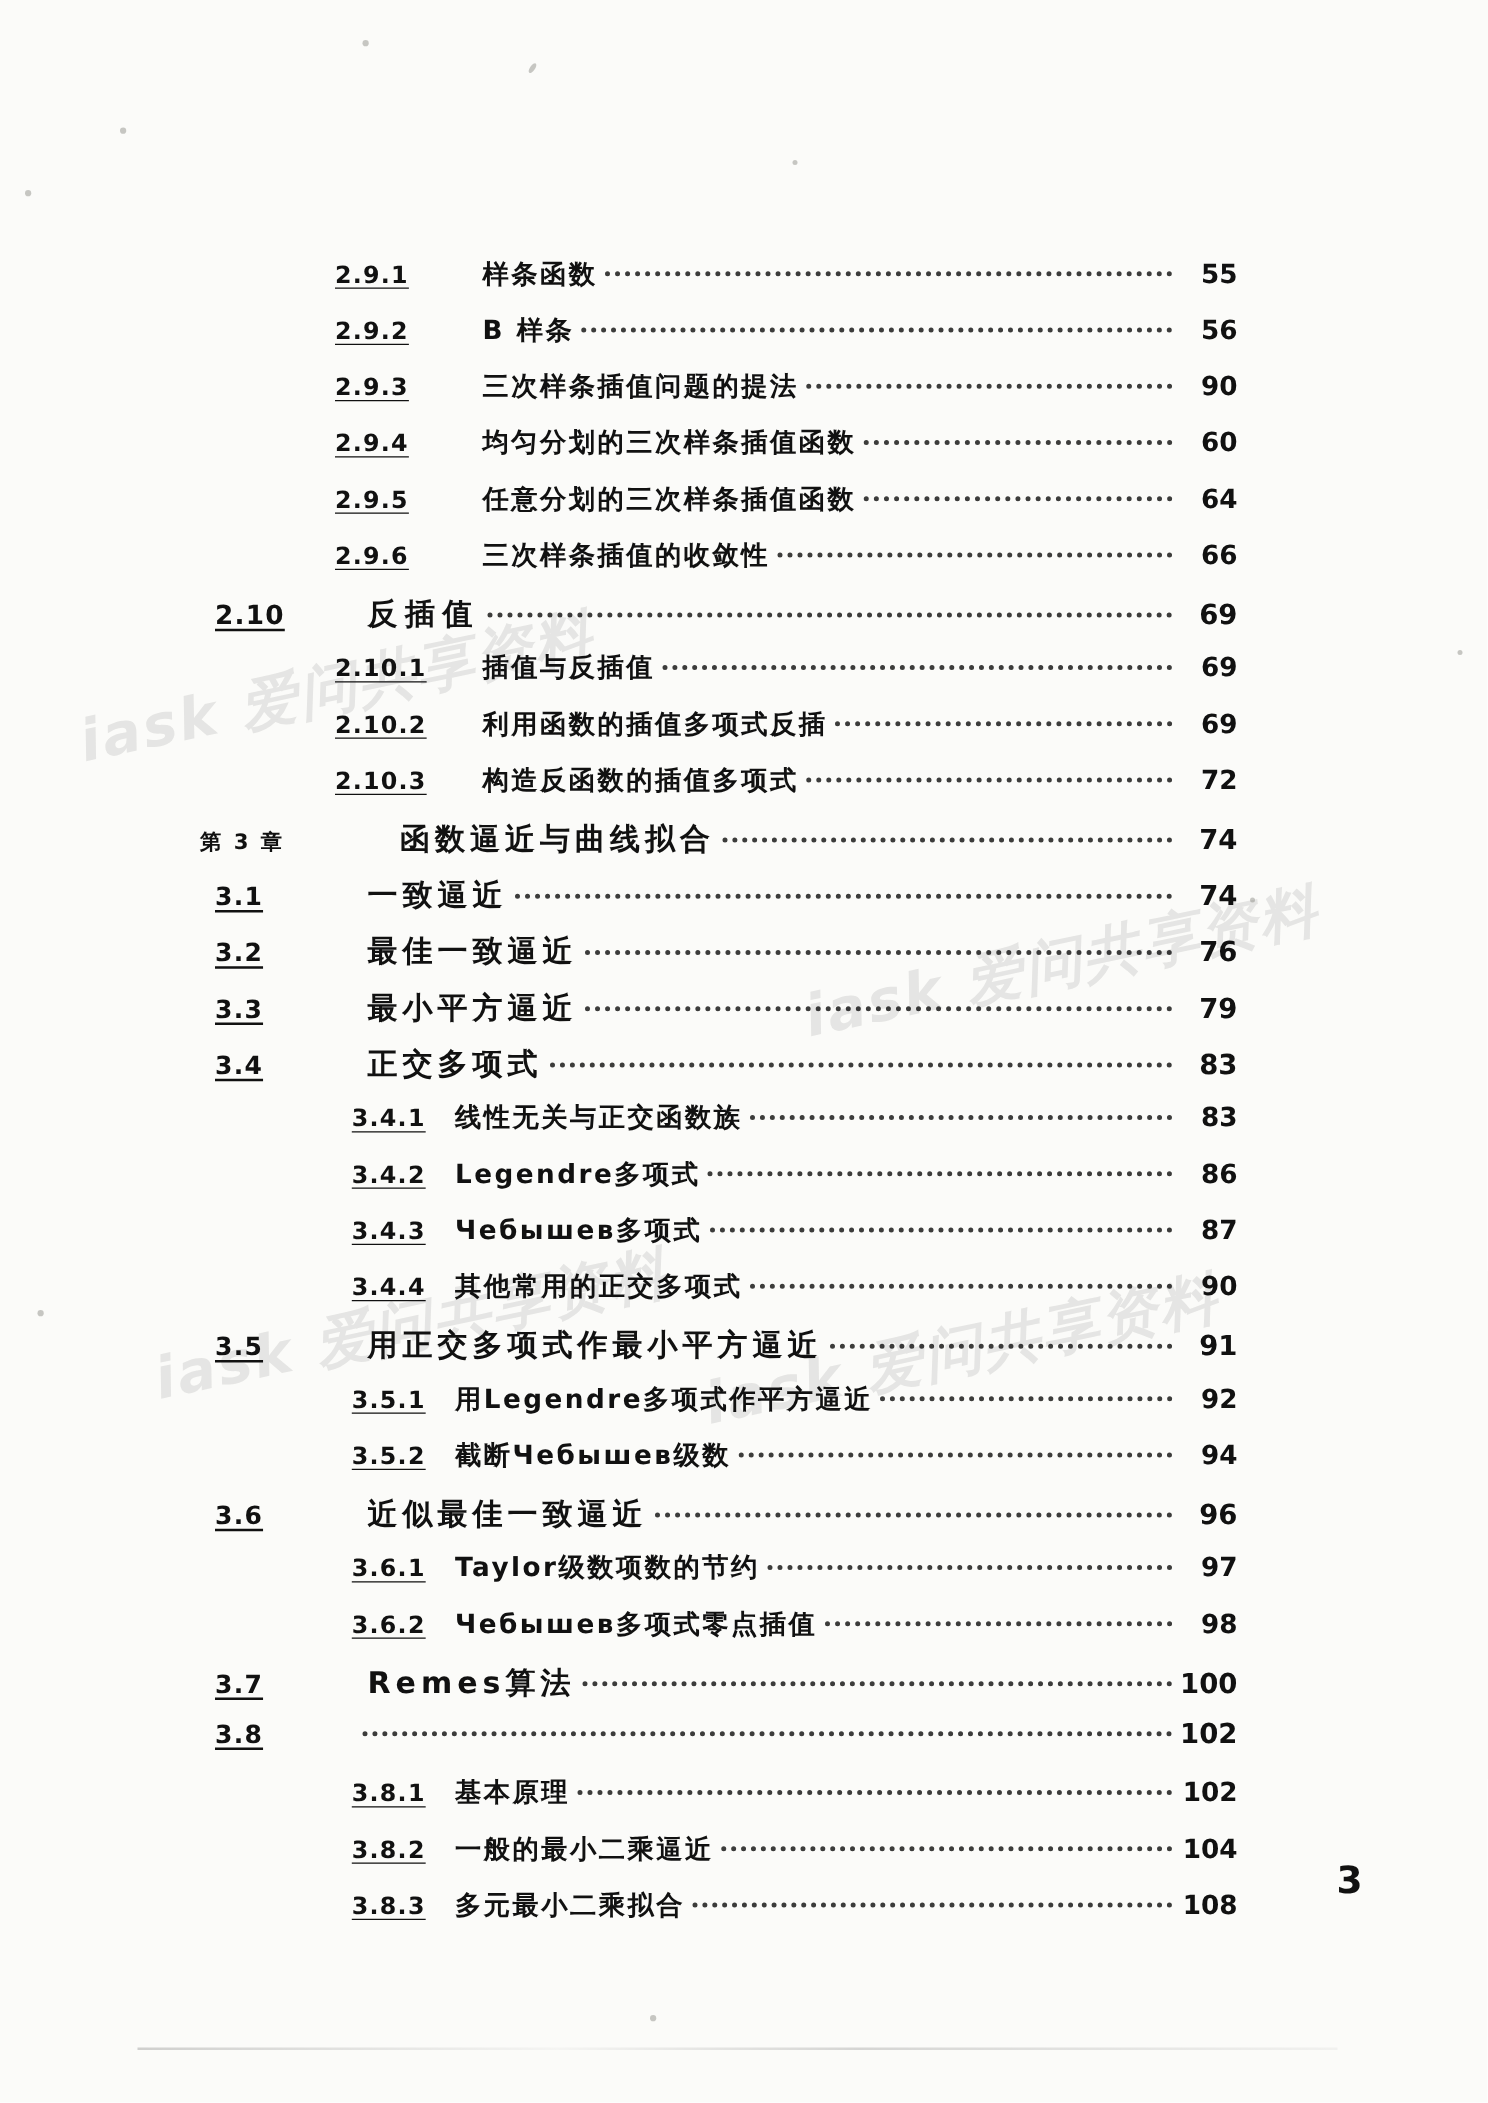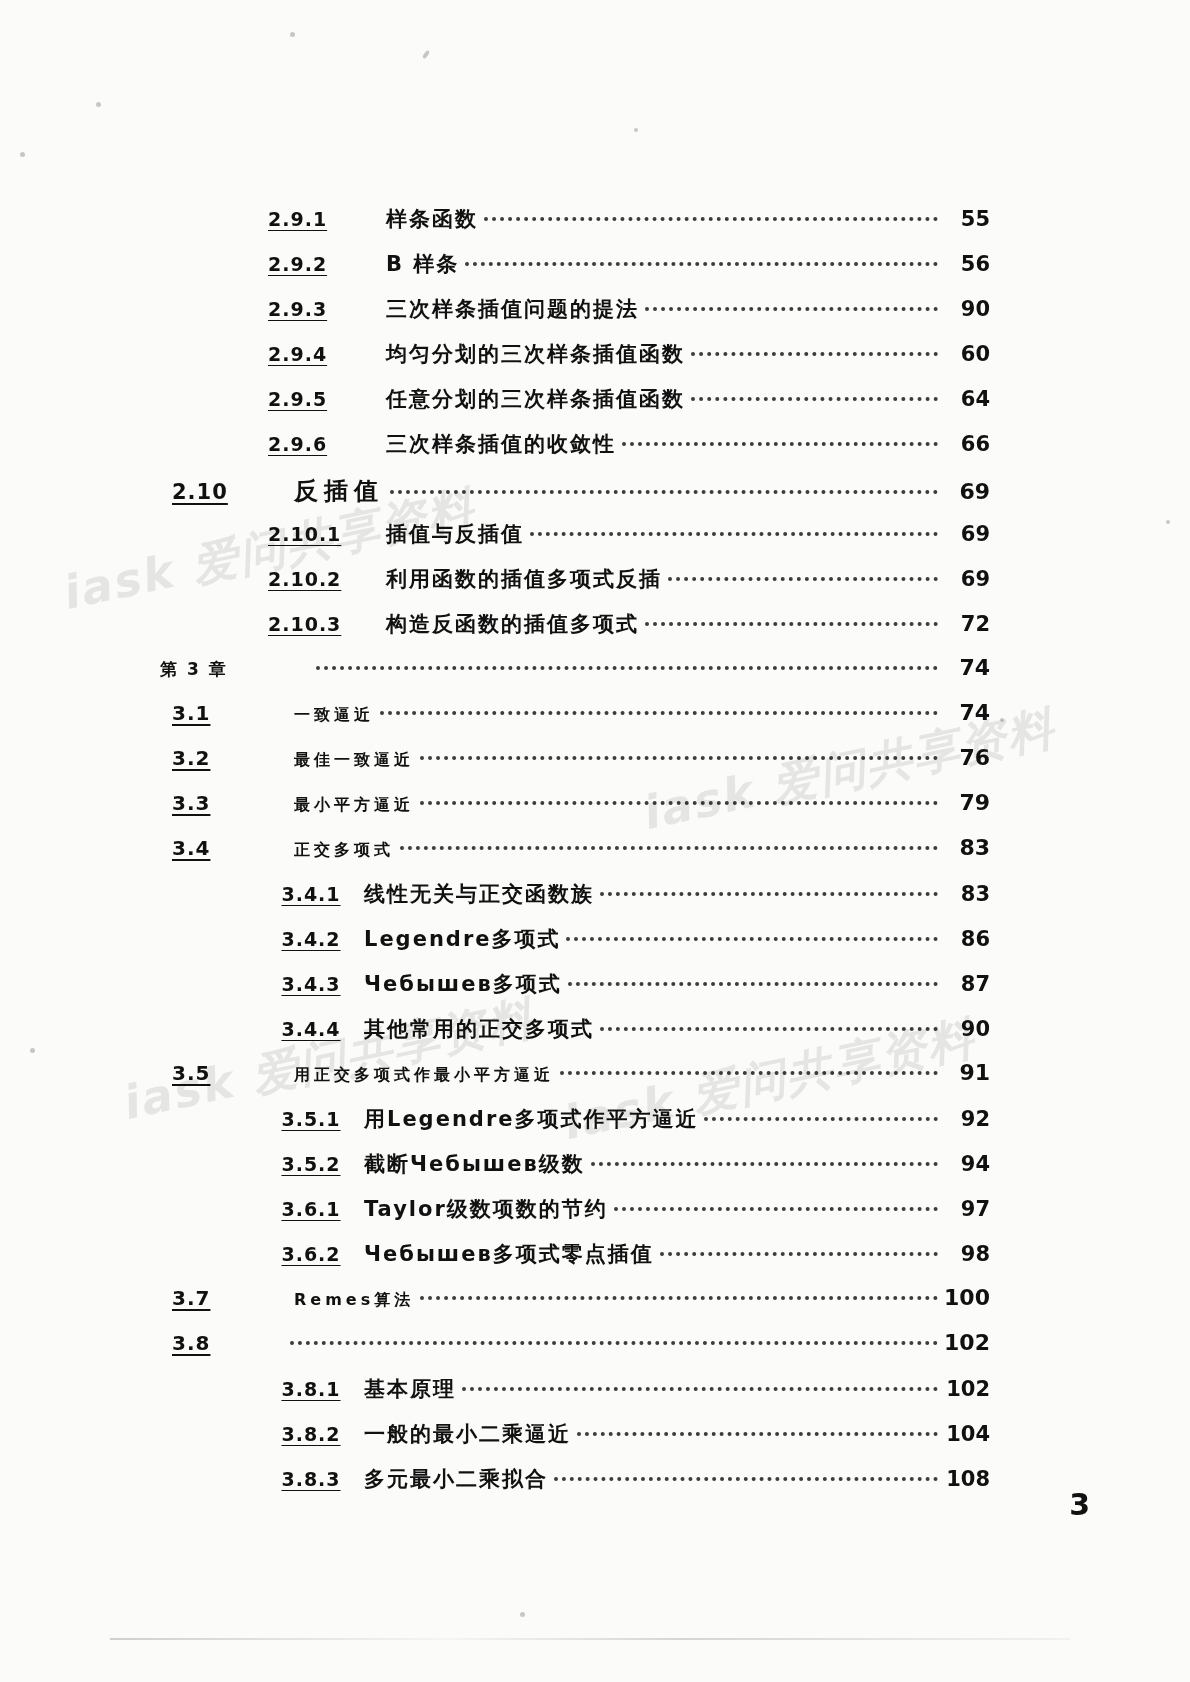--- a/index.html
+++ b/index.html
@@ -76,21 +76,21 @@
     text-align: right;
   }
 
   
   .lvl-chapter .num { width: 150px; margin-left: 10px; font-size: 17px; letter-spacing: 2px;}
   .lvl-chapter .title { font-size: 24px; font-weight: bold; letter-spacing: 4px; }
   .lvl-chapter .pg { font-size: 22px; }
 
   .lvl-sec { padding-left: 22px; }
   .lvl-sec .num { width: 112px; text-decoration: underline; text-underline-offset: 4px; }
-  .lvl-sec .title { font-size: 16px; font-weight: bold; letter-spacing: 4px; }
+  .lvl-sec .title { font-size: 24px; font-weight: bold; letter-spacing: 4px; }
   .lvl-sec .pg { font-size: 22px; }
 
   .lvl-sub { padding-left: 118px; }
   .lvl-sub .num { width: 86px; font-size: 19px; text-decoration: underline; text-underline-offset: 4px; text-align: center;}
   .lvl-sub .title { font-size: 21px; letter-spacing: 2px; font-weight: bold; }
   .lvl-sub .pg { font-size: 21px; }
 
   .lvl-sub2 { padding-left: 118px; }
   .lvl-sub2 .num { width: 108px; font-size: 19px; text-decoration: underline; text-underline-offset: 4px;}
   .lvl-sub2 .title { font-size: 21px; letter-spacing: 2px; font-weight: bold;}
@@ -202,20 +202,21 @@
         <span class="pg">69</span>
       </div>
       <div class="row lvl-sub2">
         <span class="num">2.10.3</span>
         <span class="title">构造反函数的插值多项式</span>
         <span class="dots"></span>
         <span class="pg">72</span>
       </div>
       <div class="row lvl-chapter">
         <span class="num">第 3 章</span>
+        <span class="title">函数逼近与曲线拟合</span>
         <span class="dots"></span>
         <span class="pg">74</span>
       </div>
       <div class="row lvl-sec">
         <span class="num">3.1</span>
         <span class="title">一致逼近</span>
         <span class="dots"></span>
         <span class="pg">74</span>
       </div>
       <div class="row lvl-sec">
@@ -270,20 +271,26 @@
         <span class="num">3.5.1</span>
         <span class="title">用Legendre多项式作平方逼近</span>
         <span class="dots"></span>
         <span class="pg">92</span>
       </div>
       <div class="row lvl-sub">
         <span class="num">3.5.2</span>
         <span class="title">截断Чебышев级数</span>
         <span class="dots"></span>
         <span class="pg">94</span>
+      </div>
+      <div class="row lvl-sec">
+        <span class="num">3.6</span>
+        <span class="title">近似最佳一致逼近</span>
+        <span class="dots"></span>
+        <span class="pg">96</span>
       </div>
       <div class="row lvl-sub">
         <span class="num">3.6.1</span>
         <span class="title">Taylor级数项数的节约</span>
         <span class="dots"></span>
         <span class="pg">97</span>
       </div>
       <div class="row lvl-sub">
         <span class="num">3.6.2</span>
         <span class="title">Чебышев多项式零点插值</span>

